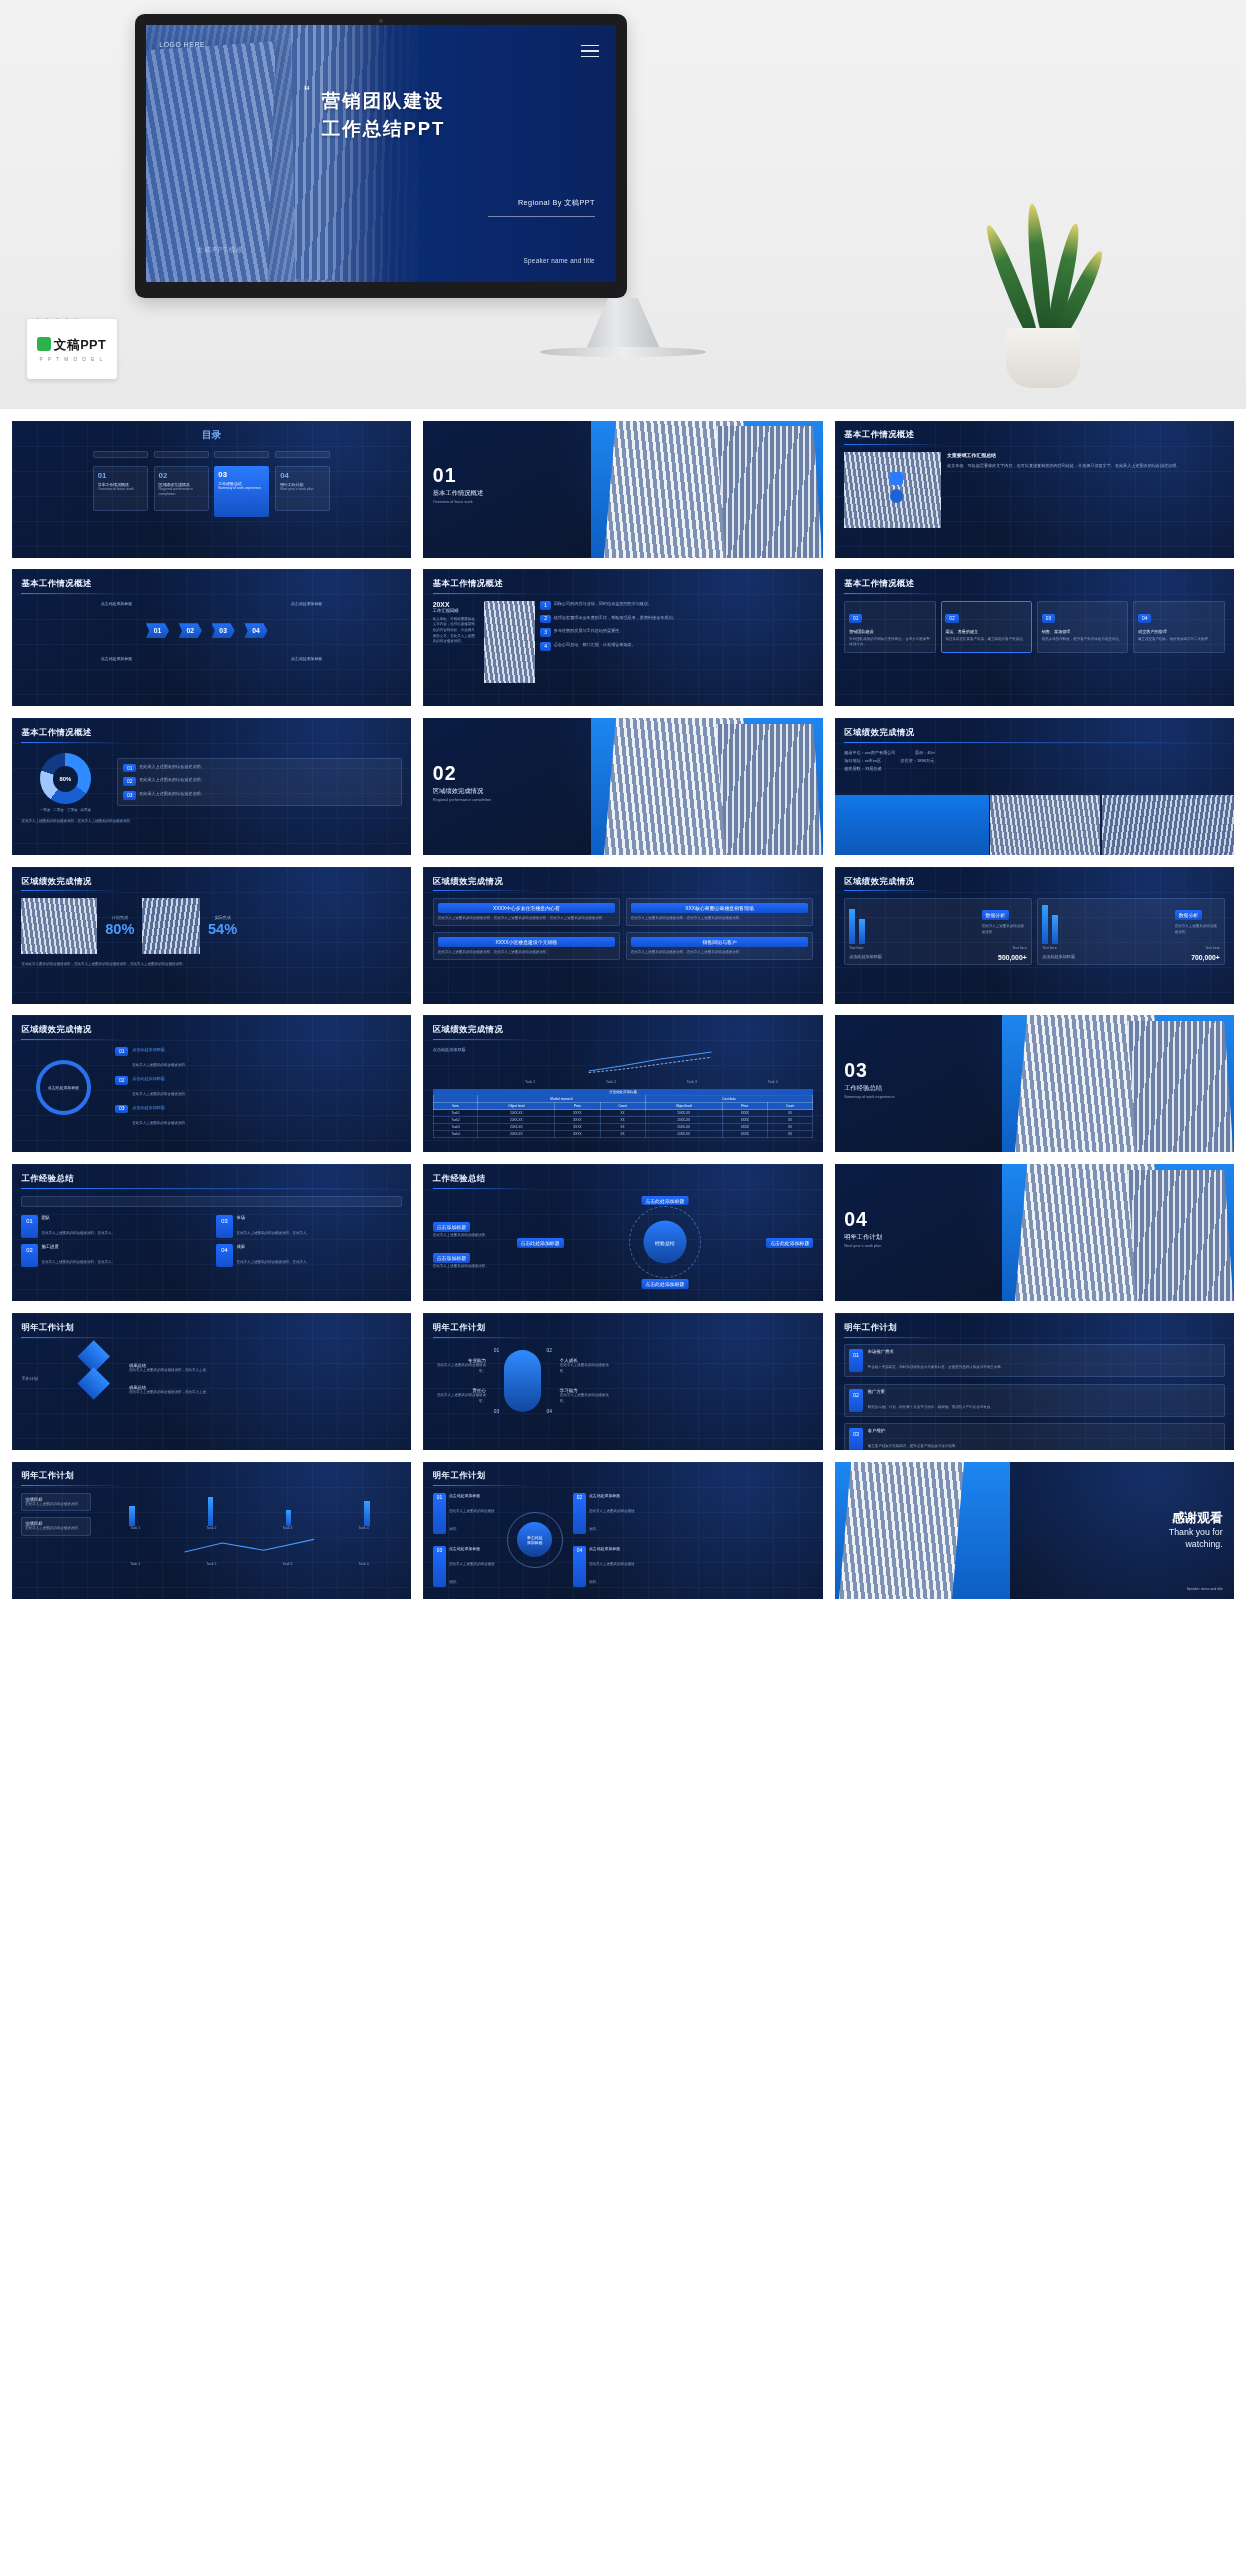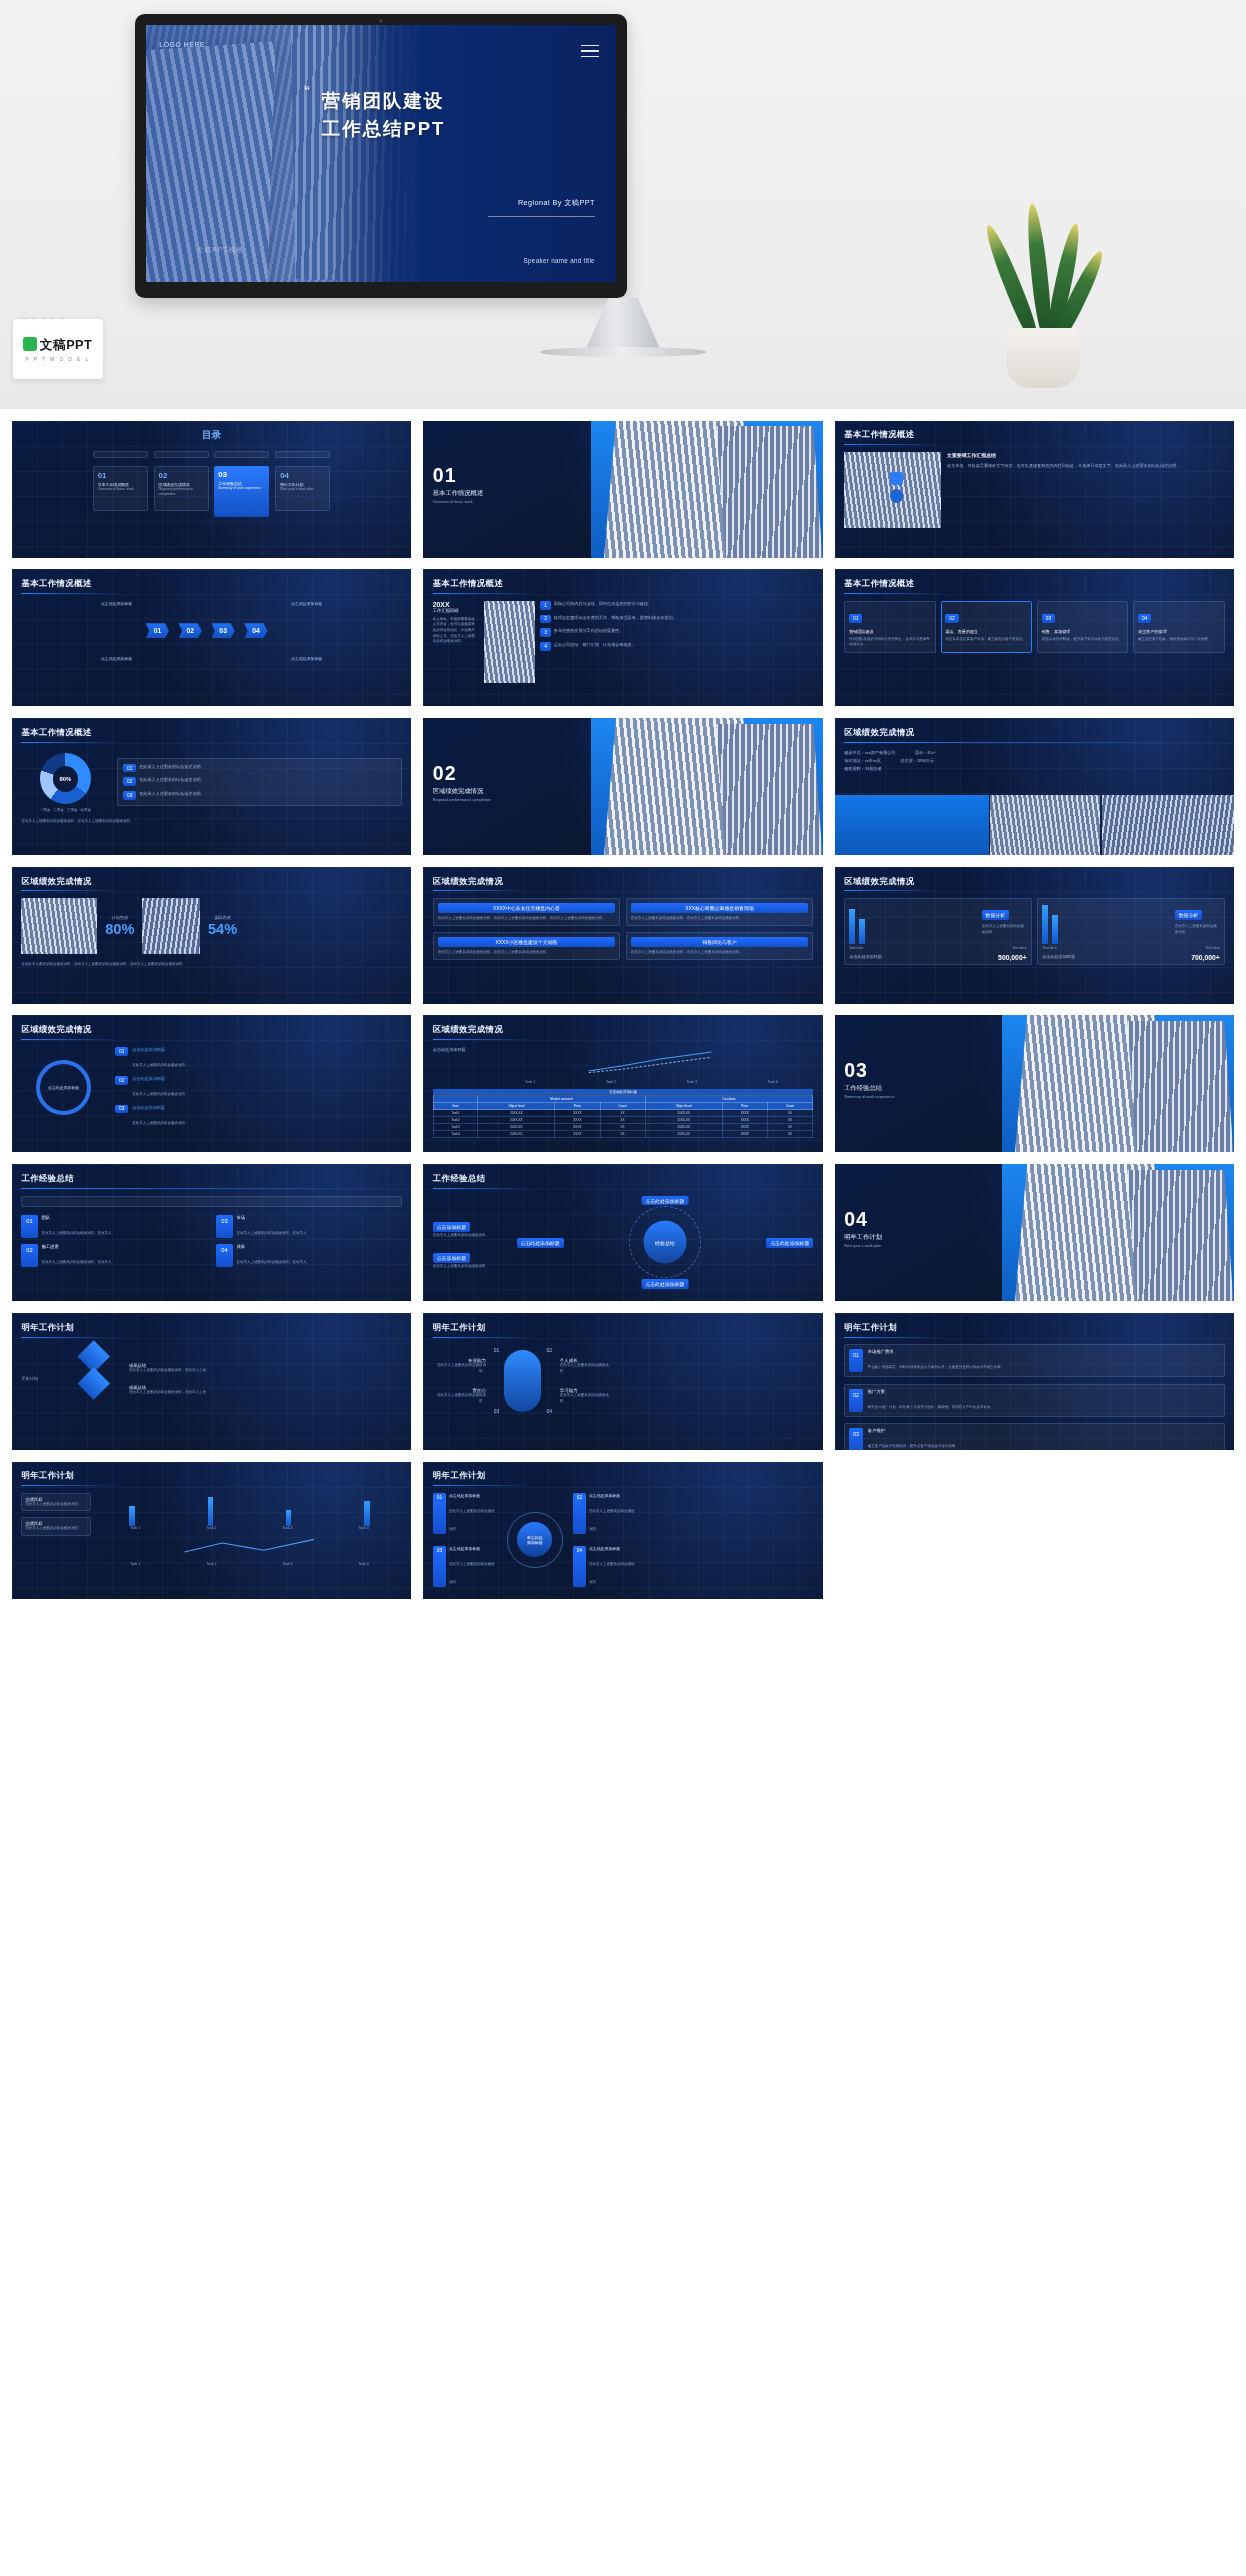--- a/index.html
+++ b/index.html
@@ -120,21 +120,21 @@
     position: absolute; bottom: 51px; left: 53px;
     width: 15.6px; height: 117px; border-radius: 50% 50% 40% 40%;
     background: linear-gradient(180deg,#e0d36a,#3b7a3a 30%,#1d4f26);
     transform-origin: bottom center;
   }
   .plant .l1 { transform: rotate(-22deg) translateX(-11.7px); height: 125px;}
   .plant .l2 { transform: rotate(-6deg); height: 134px;}
   .plant .l3 { transform: rotate(12deg) translateX(5.8px); height: 117px;}
   .plant .l4 { transform: rotate(26deg) translateX(11.7px); height: 101px;}
   .calendar {
-    position: absolute; left: 5px; bottom: 21.4px; width: 101px; height: 76px;
+    position: absolute; left: 19px; bottom: 21.4px; width: 101px; height: 76px;
   }
   .calendar .page {
     position:absolute; left: 7.8px; top: 7.8px; width: 90px; height: 60px;
     background: #ffffff; border-radius: 2.9px; box-shadow: 0 1.9px 5.8px rgba(0,0,0,.12);
     display:flex; flex-direction:column; align-items:center; justify-content:center;
   }
   .calendar .cal-logo {
     font-size: 12.7px; font-weight: bold; color: #1a1a1a; letter-spacing: 0.5px;
   }
   .calendar .cal-logo .mark {
@@ -971,15 +971,28 @@
           </div>
           <div style="display:flex;gap:2.9px">
             <span class="chip">04</span>
             <span><span style="font-size:3.9px;color:#cfe0ff;display:block">点击此处添加标题</span><span class="tiny2">在此录入上述图表的综合描述说明。</span></span>
           </div>
         </div>
       </div>
     </div>
   </div>
 
+  <div class="slide">
+    <div class="bg"></div>
+    <div style="position:absolute;left:0;top:0;width:44%;height:100%">
+      <div style="position:absolute;inset:0;background:linear-gradient(180deg,#1d86f0,#0d5ec2)"></div>
+      <div style="position:absolute;left:6%;top:-4%;width:64%;height:110%;background:repeating-linear-gradient(79deg,#eef2f8 0 2.9px,#7d91b3 2.9px 6.8px);transform:skewX(-5deg)"></div>
+    </div>
+    <div class="inner" style="display:flex;flex-direction:column;justify-content:center;align-items:flex-end;padding-right:11.7px">
+      <div class="thanks-cn">感谢观看</div>
+      <div class="thanks-en">Thank you for</div>
+      <div class="thanks-en">watching.</div>
+      <div style="position:absolute;right:11.7px;bottom:7.8px;font-size:3.5px;color:#9fb6dd">Speaker name and title</div>
+    </div>
+  </div>
 
 </div>
 
 
 </body></html>

